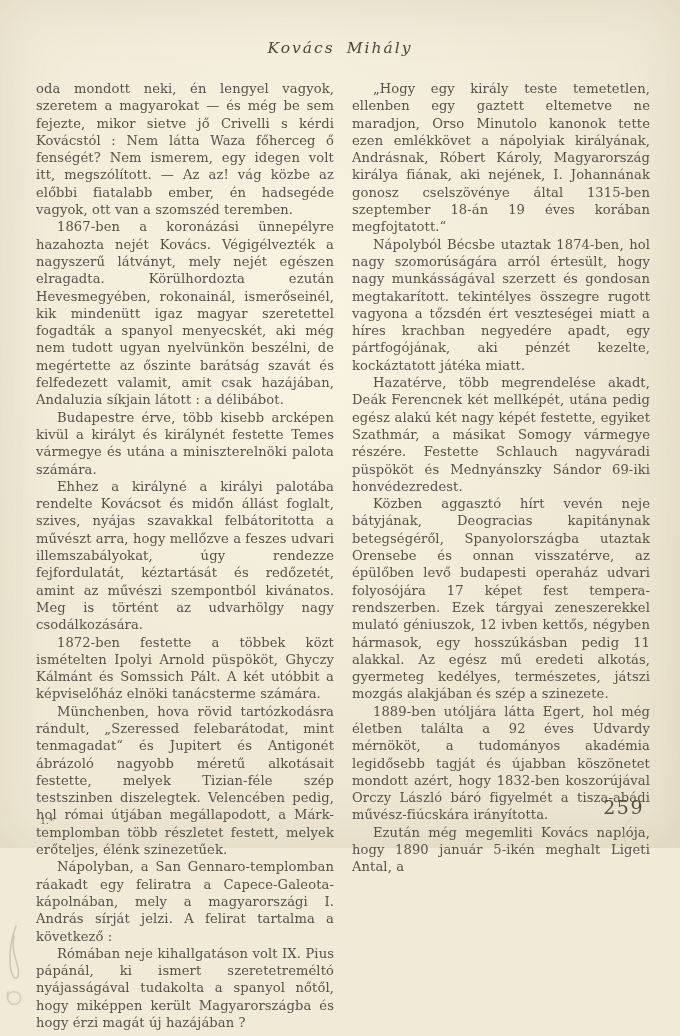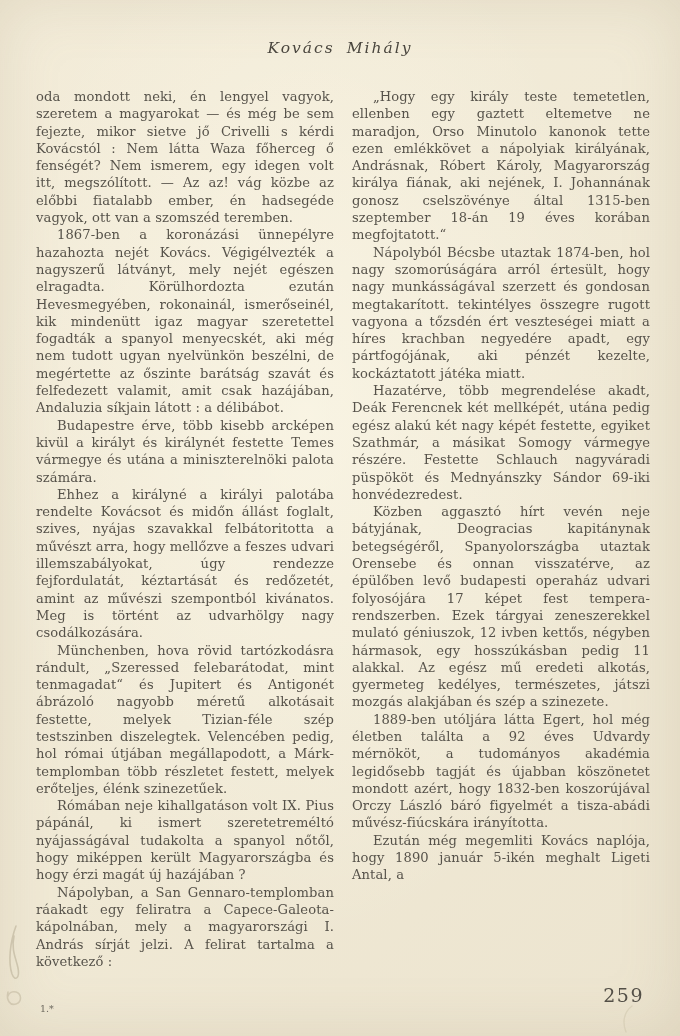--- a/index.html
+++ b/index.html
@@ -5,21 +5,21 @@
   html,body{margin:0;padding:0;}
   body{
     width:680px;height:1036px;
     background:#f1ead7;
     font-family:"DejaVu Serif","Liberation Serif",serif;
     color:#55514a;
     overflow:hidden;
     position:relative;
   }
   .page{
-    width:680px;height:1036px;
+    width:680px;height:848px;
     position:relative;
     background:
       radial-gradient(ellipse at 45% 40%, rgba(255,252,238,0.55) 0%, rgba(255,252,238,0) 60%),
       linear-gradient(135deg,#f3ecd9 0%,#f0e9d5 55%,#ece4cf 100%);
     box-shadow:inset 0 0 60px rgba(150,135,100,0.18);
     box-sizing:border-box;
   }
   .header{
     text-align:center;
     padding-top:38px;
@@ -29,21 +29,21 @@
     font-style:italic;
     font-size:15.5px;
     letter-spacing:2px;
     color:#4a463e;
     word-spacing:5px;
   }
   .columns{
     display:flex;
     justify-content:space-between;
     padding:0 30px 0 36px;
-    margin-top:10px;
+    margin-top:2px;
   }
   .col{
     width:298px;
     text-align:justify;
     font-size:13.1px;
     line-height:17.3px;
     letter-spacing:0.1px;
     color:#56524a;
     hyphens:auto;
   }
@@ -94,23 +94,24 @@
   <div class="header">
     <span class="title">Kovács Mihály</span>
   </div>
 
   <div class="columns">
     <div class="col">
       <p class="noindent">oda mondott neki, én lengyel vagyok, szeretem a magyarokat — és még be sem fejezte, mikor sietve jő Crivelli s kérdi Kovácstól : Nem látta Waza főherceg ő fenségét? Nem ismerem, egy idegen volt itt, megszólított. — Az az! vág közbe az előbbi fiatalabb ember, én hadsegéde vagyok, ott van a szomszéd teremben.</p>
       <p>1867-ben a koronázási ünnepélyre hazahozta nejét Kovács. Végigélvezték a nagyszerű látványt, mely nejét egészen elragadta. Körülhordozta ezután Hevesmegyében, rokonainál, ismerőseinél, kik mindenütt igaz magyar szeretettel fogadták a spanyol menyecskét, aki még nem tudott ugyan nyelvünkön beszélni, de megértette az őszinte barátság szavát és felfedezett valamit, amit csak hazájában, Andaluzia síkjain látott : a délibábot.</p>
       <p>Budapestre érve, több kisebb arcképen kivül a királyt és királynét festette Temes vármegye és utána a miniszterelnöki palota számára.</p>
       <p>Ehhez a királyné a királyi palotába rendelte Kovácsot és midőn állást foglalt, szives, nyájas szavakkal felbátoritotta a művészt arra, hogy mellőzve a feszes udvari illemszabályokat, úgy rendezze fejfordulatát, kéztartását és redőzetét, amint az művészi szempontból kivánatos. Meg is történt az udvarhölgy nagy csodálkozására.</p>
+      <p>1872-ben festette a többek közt ismételten Ipolyi Arnold püspököt, Ghyczy Kálmánt és Somssich Pált. A két utóbbit a képviselőház elnöki tanácsterme számára.</p>
       <p>Münchenben, hova rövid tartózkodásra rándult, „Szeressed felebarátodat, mint tenmagadat“ és Jupitert és Antigonét ábrázoló nagyobb méretű alkotásait festette, melyek Tizian-féle szép testszinben diszelegtek. Velencében pedig, hol római útjában megállapodott, a Márk-templomban több részletet festett, melyek erőteljes, élénk szinezetűek.</p>
+      <p>Nápolyban, a San Gennaro-templomban ráakadt egy feliratra a Capece-Galeota-kápolnában, mely a magyarországi I. András sírját jelzi. A felirat tartalma a következő :</p>
       <p>Rómában neje kihallgatáson volt IX. Pius pápánál, ki ismert szeretetreméltó nyájasságával tudakolta a spanyol nőtől, hogy miképpen került Magyarországba és hogy érzi magát új hazájában ?</p>
-      <p>Nápolyban, a San Gennaro-templomban ráakadt egy feliratra a Capece-Galeota-kápolnában, mely a magyarországi I. András sírját jelzi. A felirat tartalma a következő :</p>
     </div>
     <div class="col">
       <p>„Hogy egy király teste temetetlen, ellenben egy gaztett eltemetve ne maradjon, Orso Minutolo kanonok tette ezen emlékkövet a nápolyiak királyának, Andrásnak, Róbert Károly, Magyarország királya fiának, aki nejének, I. Johannának gonosz cselszövénye által 1315-ben szeptember 18-án 19 éves korában megfojtatott.“</p>
       <p>Nápolyból Bécsbe utaztak 1874-ben, hol nagy szomorúságára arról értesült, hogy nagy munkásságával szerzett és gondosan megtakarított. tekintélyes összegre rugott vagyona a tőzsdén ért veszteségei miatt a híres krachban negyedére apadt, egy pártfogójának, aki pénzét kezelte, kockáztatott játéka miatt.</p>
       <p>Hazatérve, több megrendelése akadt, Deák Ferencnek két mellképét, utána pedig egész alakú két nagy képét festette, egyiket Szathmár, a másikat Somogy vármegye részére. Festette Schlauch nagyváradi püspököt és Mednyánszky Sándor 69-iki honvédezredest.</p>
       <p>Közben aggasztó hírt vevén neje bátyjának, Deogracias kapitánynak betegségéről, Spanyolországba utaztak Orensebe és onnan visszatérve, az épülőben levő budapesti operaház udvari folyosójára 17 képet fest tempera-rendszerben. Ezek tárgyai zeneszerekkel mulató géniuszok, 12 ivben kettős, négyben hármasok, egy hosszúkásban pedig 11 alakkal. Az egész mű eredeti alkotás, gyermeteg kedélyes, természetes, játszi mozgás alakjában és szép a szinezete.</p>
       <p>1889-ben utóljára látta Egert, hol még életben találta a 92 éves Udvardy mérnököt, a tudományos akadémia legidősebb tagját és újabban köszönetet mondott azért, hogy 1832-ben koszorújával Orczy László báró figyelmét a tisza-abádi művész-fiúcskára irányította.</p>
       <p>Ezután még megemliti Kovács naplója, hogy 1890 január 5-ikén meghalt Ligeti Antal, a</p>
     </div>
   </div>

